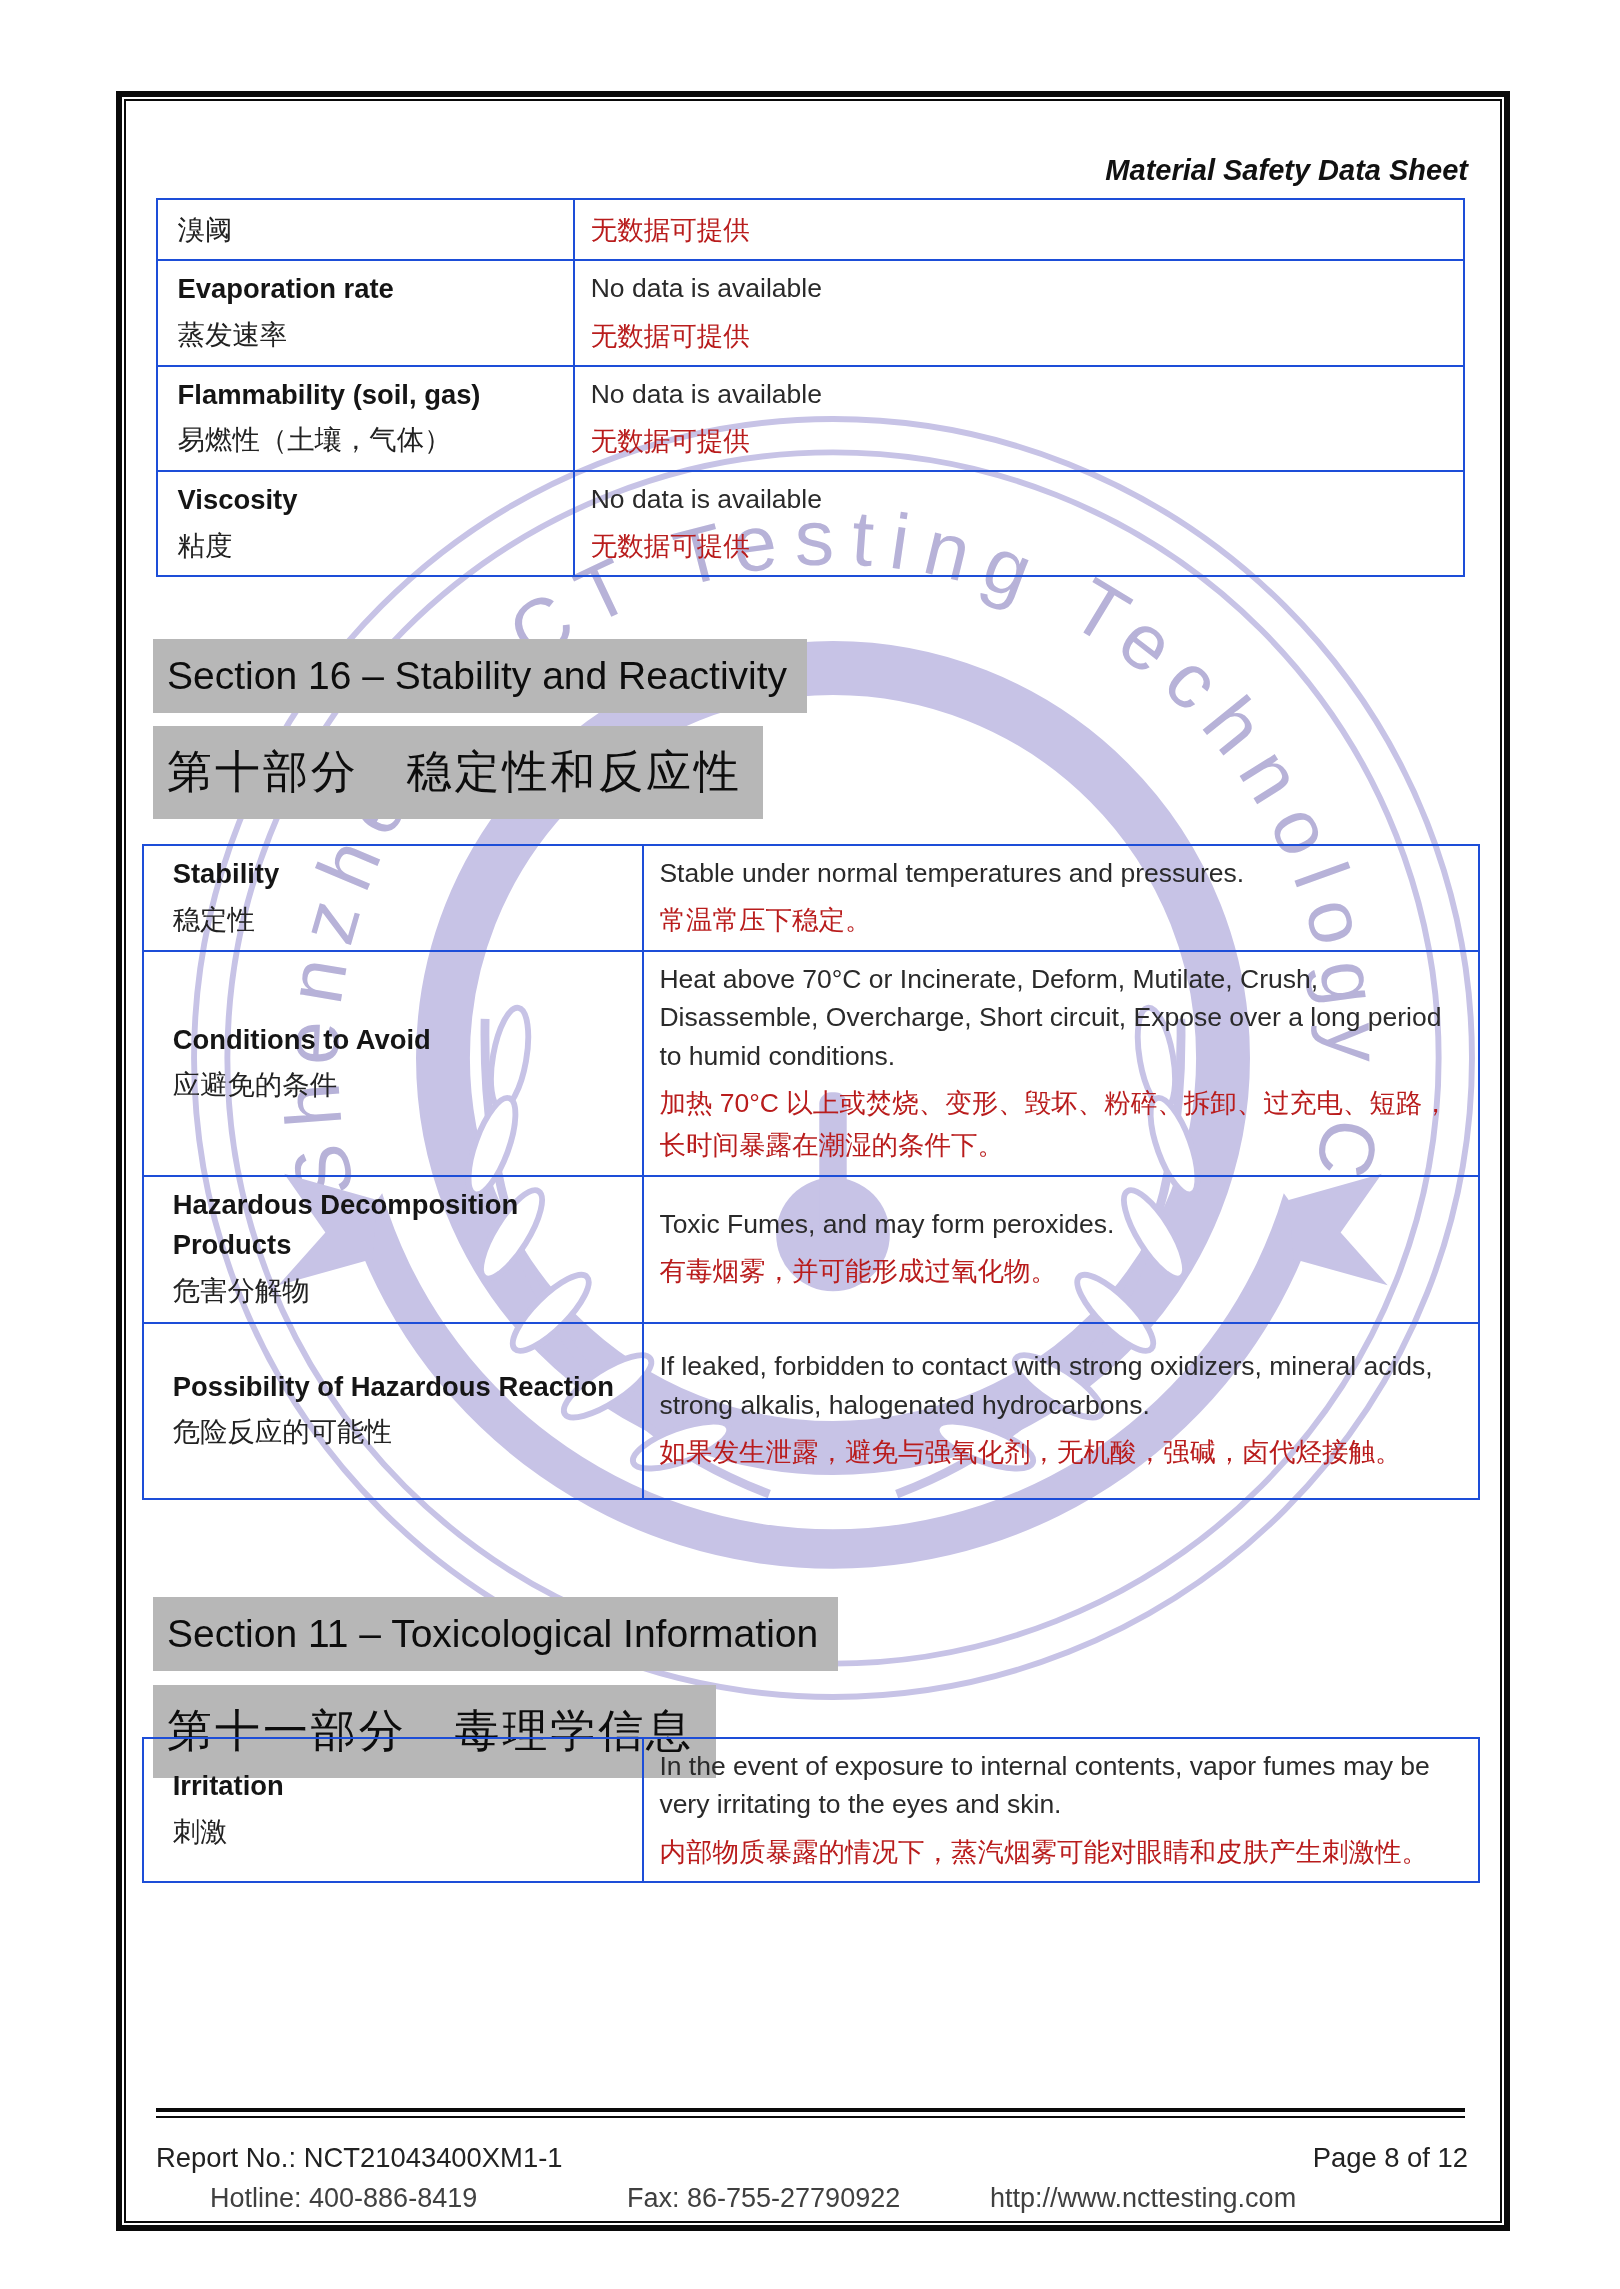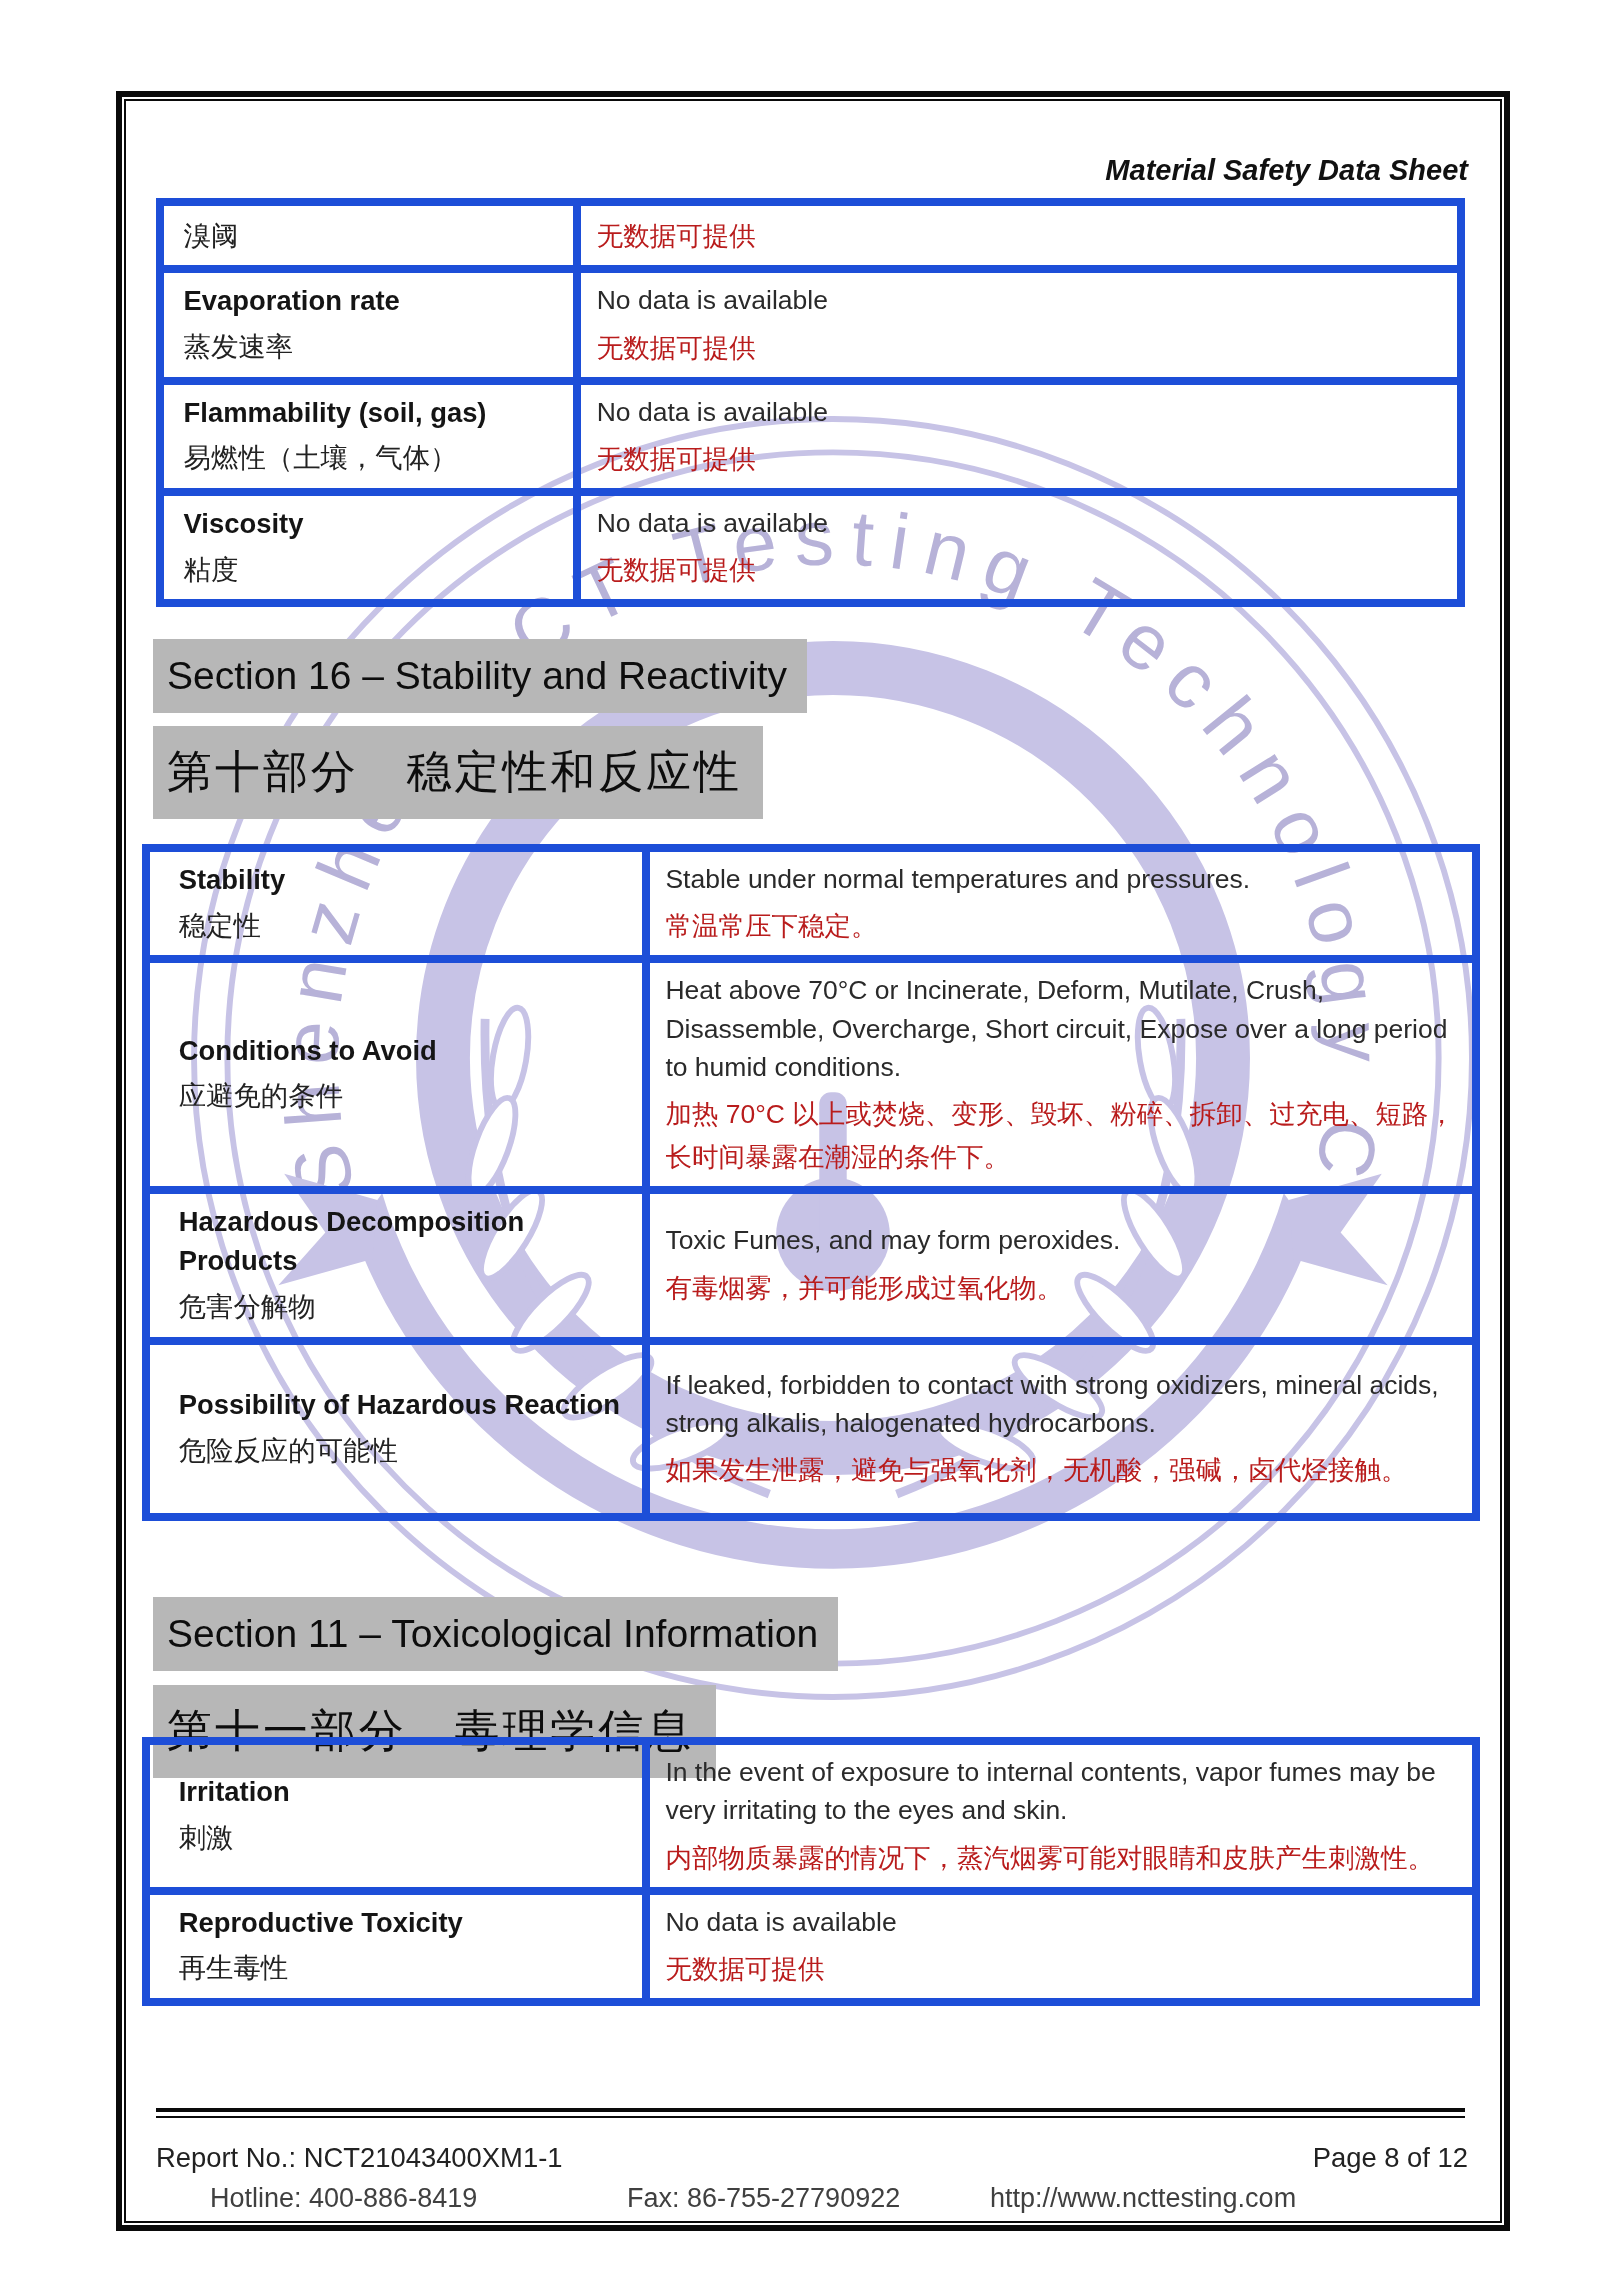--- a/index.html
+++ b/index.html
@@ -63,21 +63,21 @@
     content:"";position:absolute;left:-7.8px;right:-7.8px;top:38%;height:66%;
     background:repeating-linear-gradient(180deg, transparent 0 8.8px, #ffffff 8.8px 13.7px);
   }
   .doc-title{
     position:absolute;right:32px;top:53px;z-index:2;
     font-size:29px;font-weight:bold;font-style:italic;color:#111;
   }
   
   table{border-collapse:collapse;background:transparent;table-layout:fixed;z-index:1;position:absolute;}
   td{
-    border:8px solid #1d4ed8;
+    border:2px solid #1d4ed8;
     vertical-align:middle;
     padding:7.8px 15.7px;
     box-sizing:border-box;
   }
   .props-table{left:30px;top:97px;width:1309px;}
   .props-table td.c1{width:417px;padding-left:19.6px;}
   .sec-table{left:15.7px;width:1338px;}
   .sec-table td.c1{width:500px;padding-left:29px;}
   .sec10-table{top:743px;}
   .sec11-table{top:1636px;}
@@ -272,30 +272,20 @@
             <tr style="height:127px;">
           <td class="c1">
             <div class="l-en">Irritation</div>
             <div class="l-zh">刺激</div>
           </td>
           <td>
             <div class="v-en">In the event of exposure to internal contents, vapor fumes may be very irritating to the eyes and skin.</div>
             <div class="v-zh">内部物质暴露的情况下，蒸汽烟雾可能对眼睛和皮肤产生刺激性。</div>
           </td>
         </tr>
-        <tr style="height:101px;">
-          <td class="c1">
-            <div class="l-en">Reproductive Toxicity</div>
-            <div class="l-zh">再生毒性</div>
-          </td>
-          <td>
-            <div class="v-en">No data is available</div>
-            <div class="v-zh">无数据可提供</div>
-          </td>
-        </tr>
       </tbody>
         </table>
 
       <div class="footer-rule"></div>
       <div class="footer-line1">
         <span>Report No.: NCT21043400XM1-1</span>
         <span>Page 8 of 12</span>
       </div>
       <div class="footer-line2">
         <span class="footer-hotline">Hotline: 400-886-8419</span>

